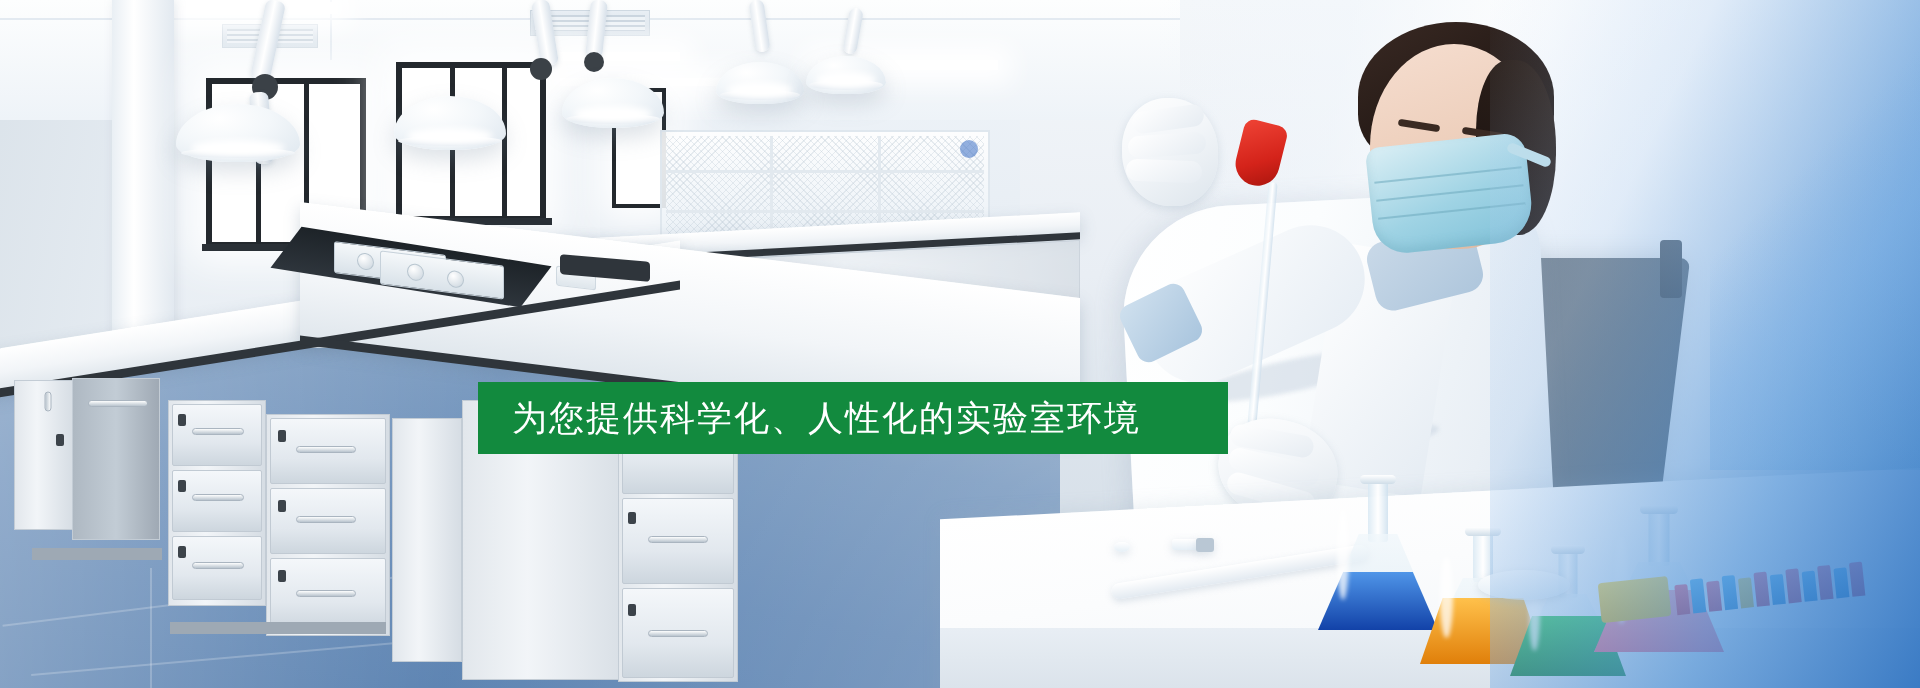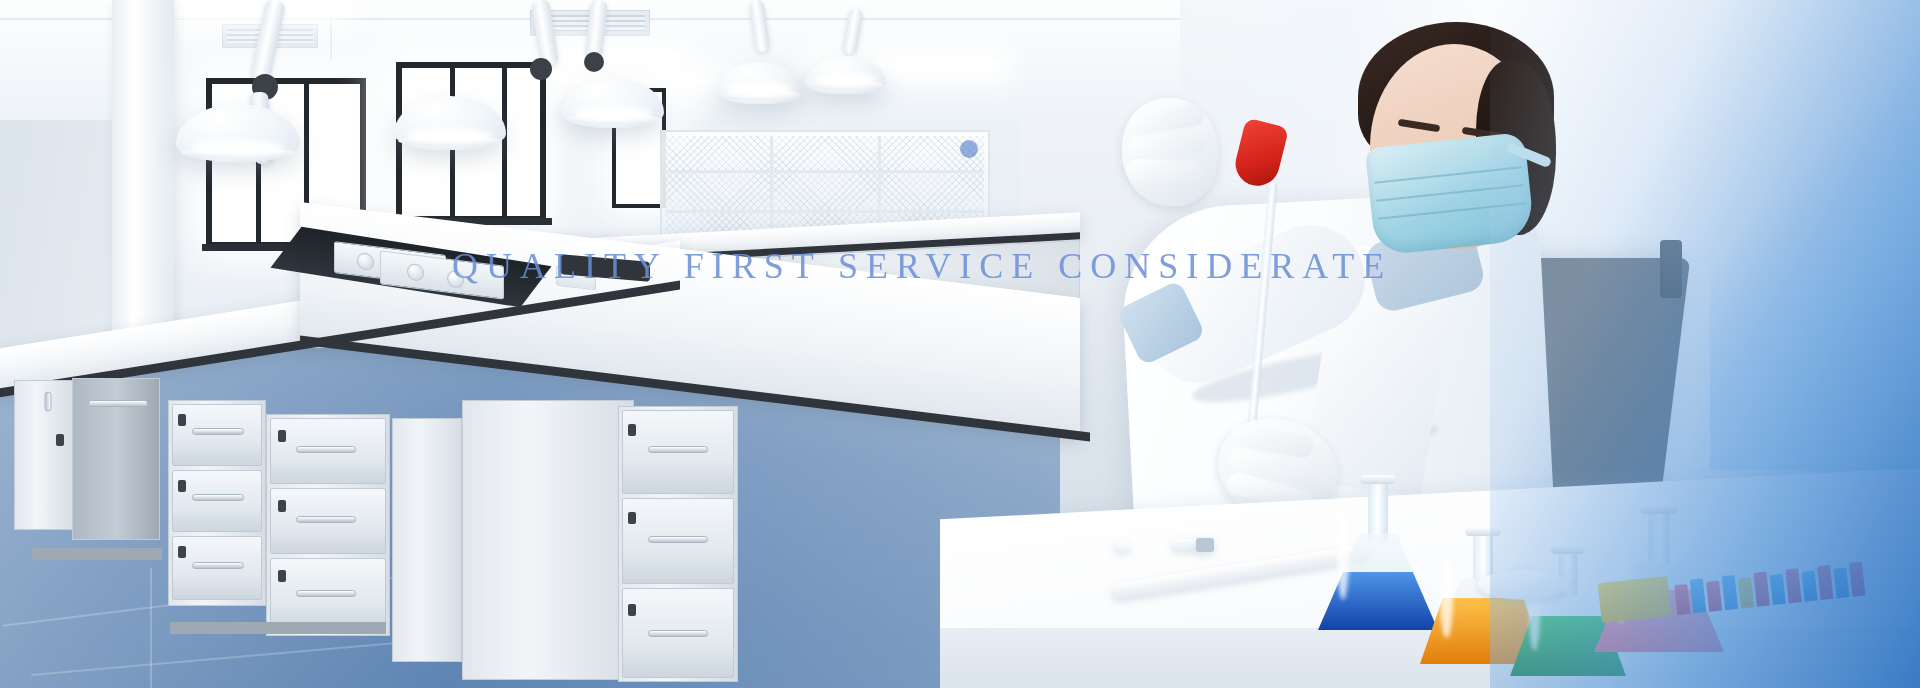--- a/index.html
+++ b/index.html
@@ -455,18 +455,20 @@
     <div class="tip" style="left:204px;height:30px;background:linear-gradient(180deg,#59b7f0,#1f7ec4);"></div>
     <div class="tip" style="left:220px;height:34px;background:linear-gradient(180deg,#ff5f78,#d3263f);"></div>
     <div class="tip" style="left:236px;height:30px;background:linear-gradient(180deg,#59b7f0,#1f7ec4);"></div>
     <div class="tip" style="left:252px;height:34px;background:linear-gradient(180deg,#ff5f78,#d3263f);"></div>
   </div>
 
   <div class="blue-corner"></div>
   <div class="blue-corner2"></div>
 
   <div class="overlay">
-    <div class="eng">QUALITY  FIRST  SERVICE  CONSIDERATE</div>
-
-
+
+
+    <div class="green-bar">
+      <span>为您提供科学化、人性化的实验室环境</span>
+    </div>
   </div>
 
 </div>
 
 </body></html>

